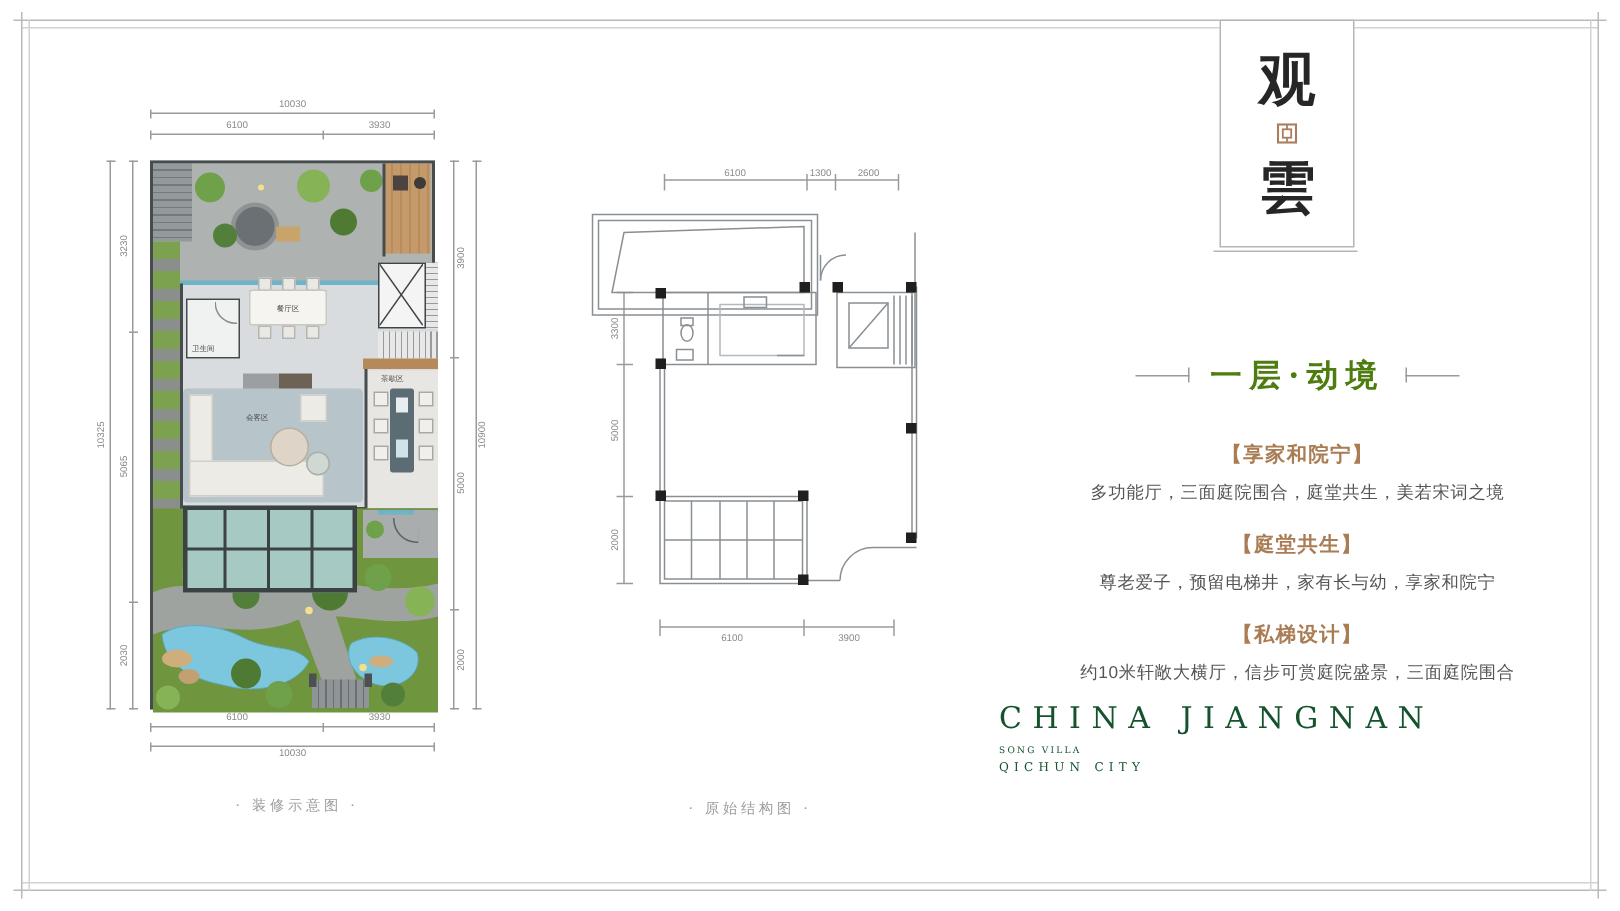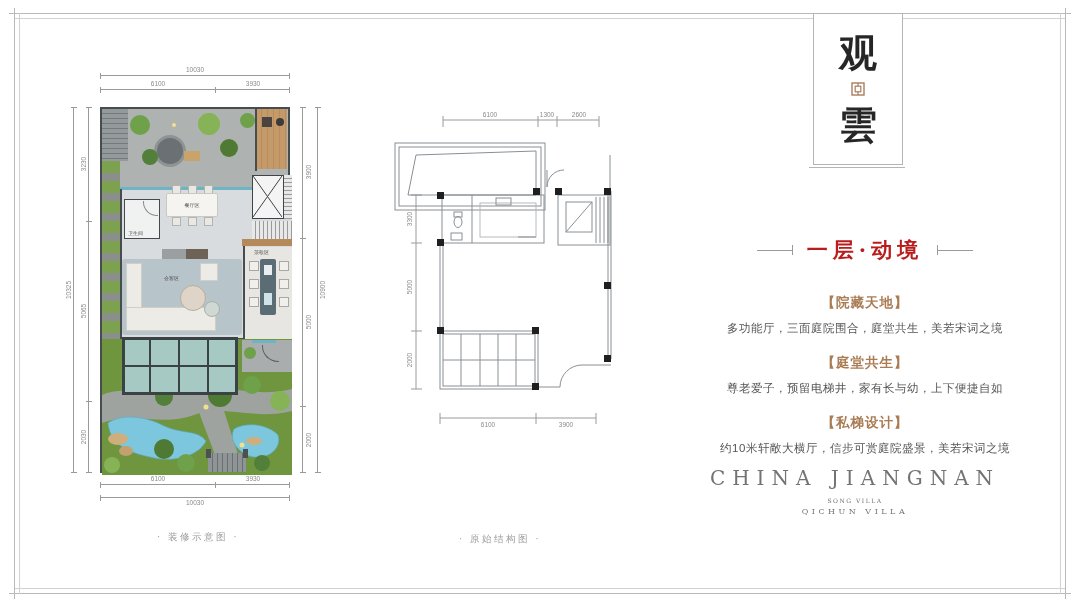--- a/index.html
+++ b/index.html
@@ -10,28 +10,28 @@
   .frame-line{position:absolute;background:#b9b9b9;}
   .frame-line.light{background:#d2d2d2;}
   
   #banner{left:813px;top:13px;width:88px;height:150px;background:#fff;border:1px solid #b5b5b5;
           display:flex;flex-direction:column;align-items:center;justify-content:center;gap:10px;z-index:5;}
   #banner .bchar{font-size:38px;font-weight:700;color:#262626;line-height:1;}
   .banner-base{position:absolute;background:#b5b5b5;height:1px;z-index:5;}
   
   #right-panel{left:690px;top:236px;width:350px;text-align:center;color:#4a4a4a;}
   .title-row{display:flex;align-items:center;justify-content:center;gap:14px;margin-bottom:30px;}
-  .page-title{font-size:21px;letter-spacing:5px;color:#b91c1c;font-weight:600;}
+  .page-title{font-size:21px;letter-spacing:5px;color:#4d7c0f;font-weight:600;}
   .bracket{width:36px;height:1px;background:#9a9a9a;position:relative;}
   .bracket:after{content:"";position:absolute;width:1px;height:10px;background:#9a9a9a;top:-4.5px;}
   .bracket.l:after{right:0;}
   .bracket.r:after{left:0;}
   .sec-head{font-size:13.5px;font-weight:700;color:#a97c54;letter-spacing:1px;margin-top:18px;}
   .sec-body{font-size:11.5px;color:#555;margin-top:9px;letter-spacing:0.5px;font-family:"Liberation Sans",sans-serif;}
-  #logo{left:680px;top:466px;width:350px;text-align:center;color:#737373;}
+  #logo{left:666px;top:466px;width:350px;text-align:left;color:#14532d;}
   #logo .main{font-size:20px;letter-spacing:7px;}
   #logo .sub1{font-size:6px;letter-spacing:1.5px;margin-top:7px;}
   #logo .sub2{font-size:8px;letter-spacing:3.5px;margin-top:3px;}
   
   .caption{position:absolute;font-size:9.5px;color:#9b9b9b;letter-spacing:2.5px;text-align:center;width:220px;}
   
   .dim-h{position:absolute;height:1px;background:#9a9a9a;}
   .dim-v{position:absolute;width:1px;background:#9a9a9a;}
   .tick-v{position:absolute;width:1px;height:6px;background:#9a9a9a;top:-2.5px;}
   .tick-h{position:absolute;height:1px;width:6px;background:#9a9a9a;left:-2.5px;}
@@ -69,32 +69,32 @@
   <span class="bchar">雲</span>
 </div>
 <div class="banner-base" style="left:809px;top:167px;width:96px;"></div>
 
 <div id="right-panel" class="abs">
   <div class="title-row">
     <span class="bracket l"></span>
     <span class="page-title">一层·动境</span>
     <span class="bracket r"></span>
   </div>
-  <div class="sec-head">【院藏天地】</div>
+  <div class="sec-head">【享家和院宁】</div>
   <div class="sec-body">多功能厅，三面庭院围合，庭堂共生，美若宋词之境</div>
   <div class="sec-head">【庭堂共生】</div>
-  <div class="sec-body">尊老爱子，预留电梯井，家有长与幼，上下便捷自如</div>
+  <div class="sec-body">尊老爱子，预留电梯井，家有长与幼，享家和院宁</div>
   <div class="sec-head">【私梯设计】</div>
-  <div class="sec-body">约10米轩敞大横厅，信步可赏庭院盛景，美若宋词之境</div>
+  <div class="sec-body">约10米轩敞大横厅，信步可赏庭院盛景，三面庭院围合</div>
 </div>
 
 <div id="logo" class="abs">
   <div class="main">CHINA JIANGNAN</div>
   <div class="sub1">SONG VILLA</div>
-  <div class="sub2">QICHUN VILLA</div>
+  <div class="sub2">QICHUN CITY</div>
 </div>
 
 <div class="caption" style="left:88px;top:531px;">· 装修示意图 ·</div>
 <div class="caption" style="left:390px;top:533px;">· 原始结构图 ·</div>
 
 <div id="plan-left" class="abs">
 
   <div class="dim-h" style="left:42px;top:12px;width:190px;">
     <span class="tick-v" style="left:0;"></span>
         <span class="tick-v" style="left:189px;"></span>

